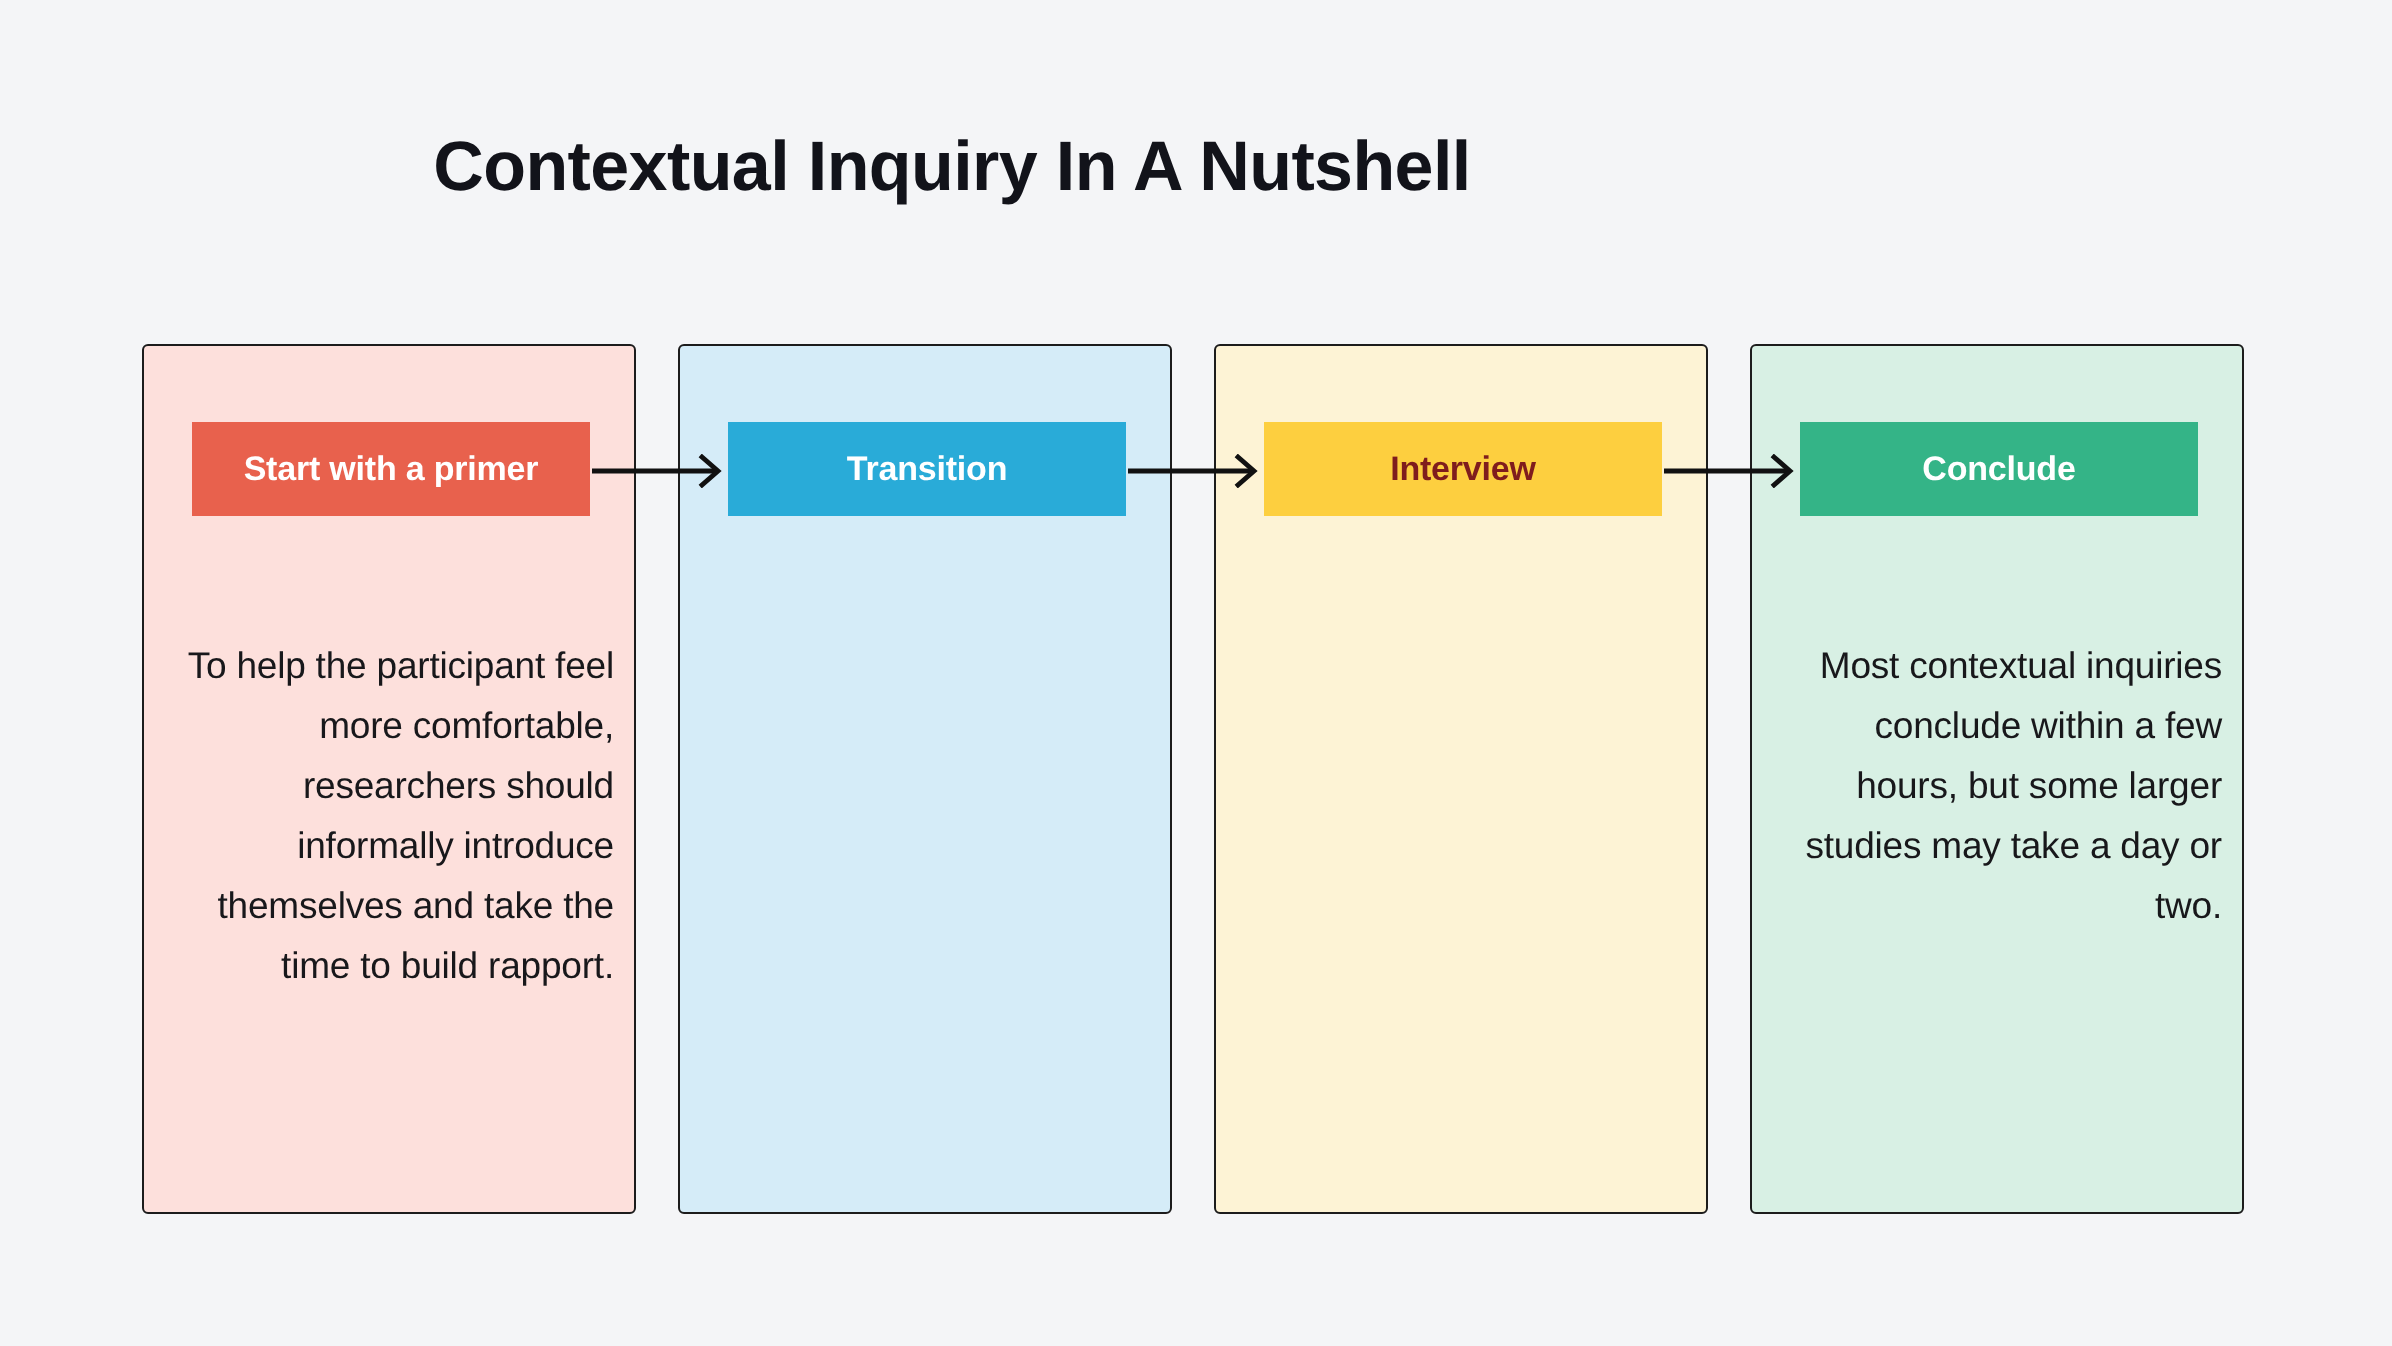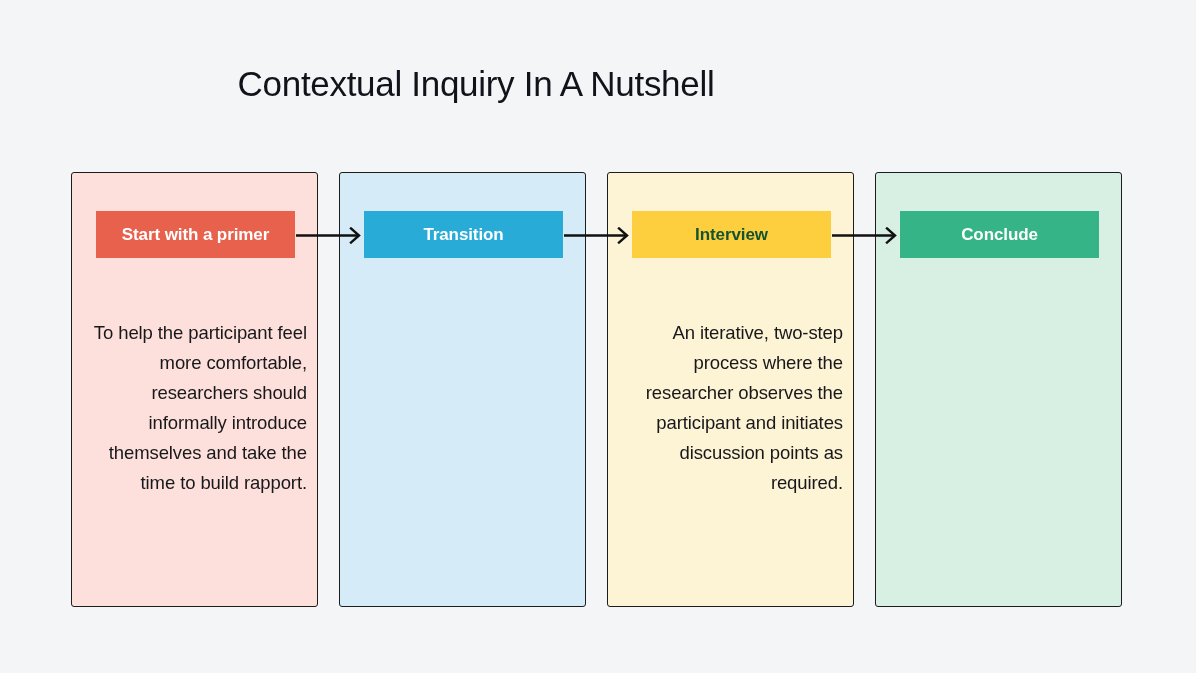--- a/index.html
+++ b/index.html
@@ -22,21 +22,21 @@
     height: 673px;
   }
 
   #page-title {
     position: absolute;
     left: 0;
     top: 60px;
     width: 952px;
     text-align: center;
     font-size: 35px;
-    font-weight: normal;
+    font-weight: bold;
     letter-spacing: -0.3px;
     color: #12131a;
     line-height: 48px;
   }
 
   #cards {
     position: absolute;
     left: 71px;
     top: 172px;
     width: 1054px;
@@ -114,28 +114,28 @@
         </div>
         <div class="card-body">To help the participant feel more comfortable, researchers should informally introduce themselves and take the time to build rapport.</div>
       </div>
       <div class="card card-1" style="background: rgb(213, 236, 248); border-color: rgb(28, 28, 28);">
         <div class="card-header" style="background: rgb(41, 171, 216);">
           <div class="card-header-label" style="color: rgb(255, 255, 255);">Transition</div>
         </div>
       </div>
       <div class="card card-2" style="background: rgb(253, 243, 213); border-color: rgb(28, 28, 28);">
         <div class="card-header" style="background: rgb(253, 207, 63);">
-          <div class="card-header-label" style="color: #14532d;">Interview</div>
+          <div class="card-header-label" style="color: #7f1d1d;">Interview</div>
         </div>
-        <div class="card-body">An iterative, two-step process where the researcher observes the participant and initiates discussion points as required.</div>
       </div>
       <div class="card card-3" style="background: rgb(216, 240, 228); border-color: rgb(28, 28, 28); padding-left: 29px;">
         <div class="card-header" style="background: rgb(52, 180, 135);">
           <div class="card-header-label" style="color: rgb(255, 255, 255);">Conclude</div>
         </div>
+        <div class="card-body">Most contextual inquiries conclude within a few hours, but some larger studies may take a day or two.</div>
       </div>
     </div>
 
 <div class="connector conn-0">
       <svg width="68" height="17" viewBox="0 0 68 17" xmlns="http://www.w3.org/2000/svg">
         <line x1="0" y1="8.5" x2="62" y2="8.5" stroke="#111111" stroke-width="2.4"></line>
         <polyline points="55,1.5 63,8.5 55,15.5" fill="none" stroke="#111111" stroke-width="2.4" stroke-linecap="square"></polyline>
       </svg>
     </div>
     <div class="connector conn-1">

